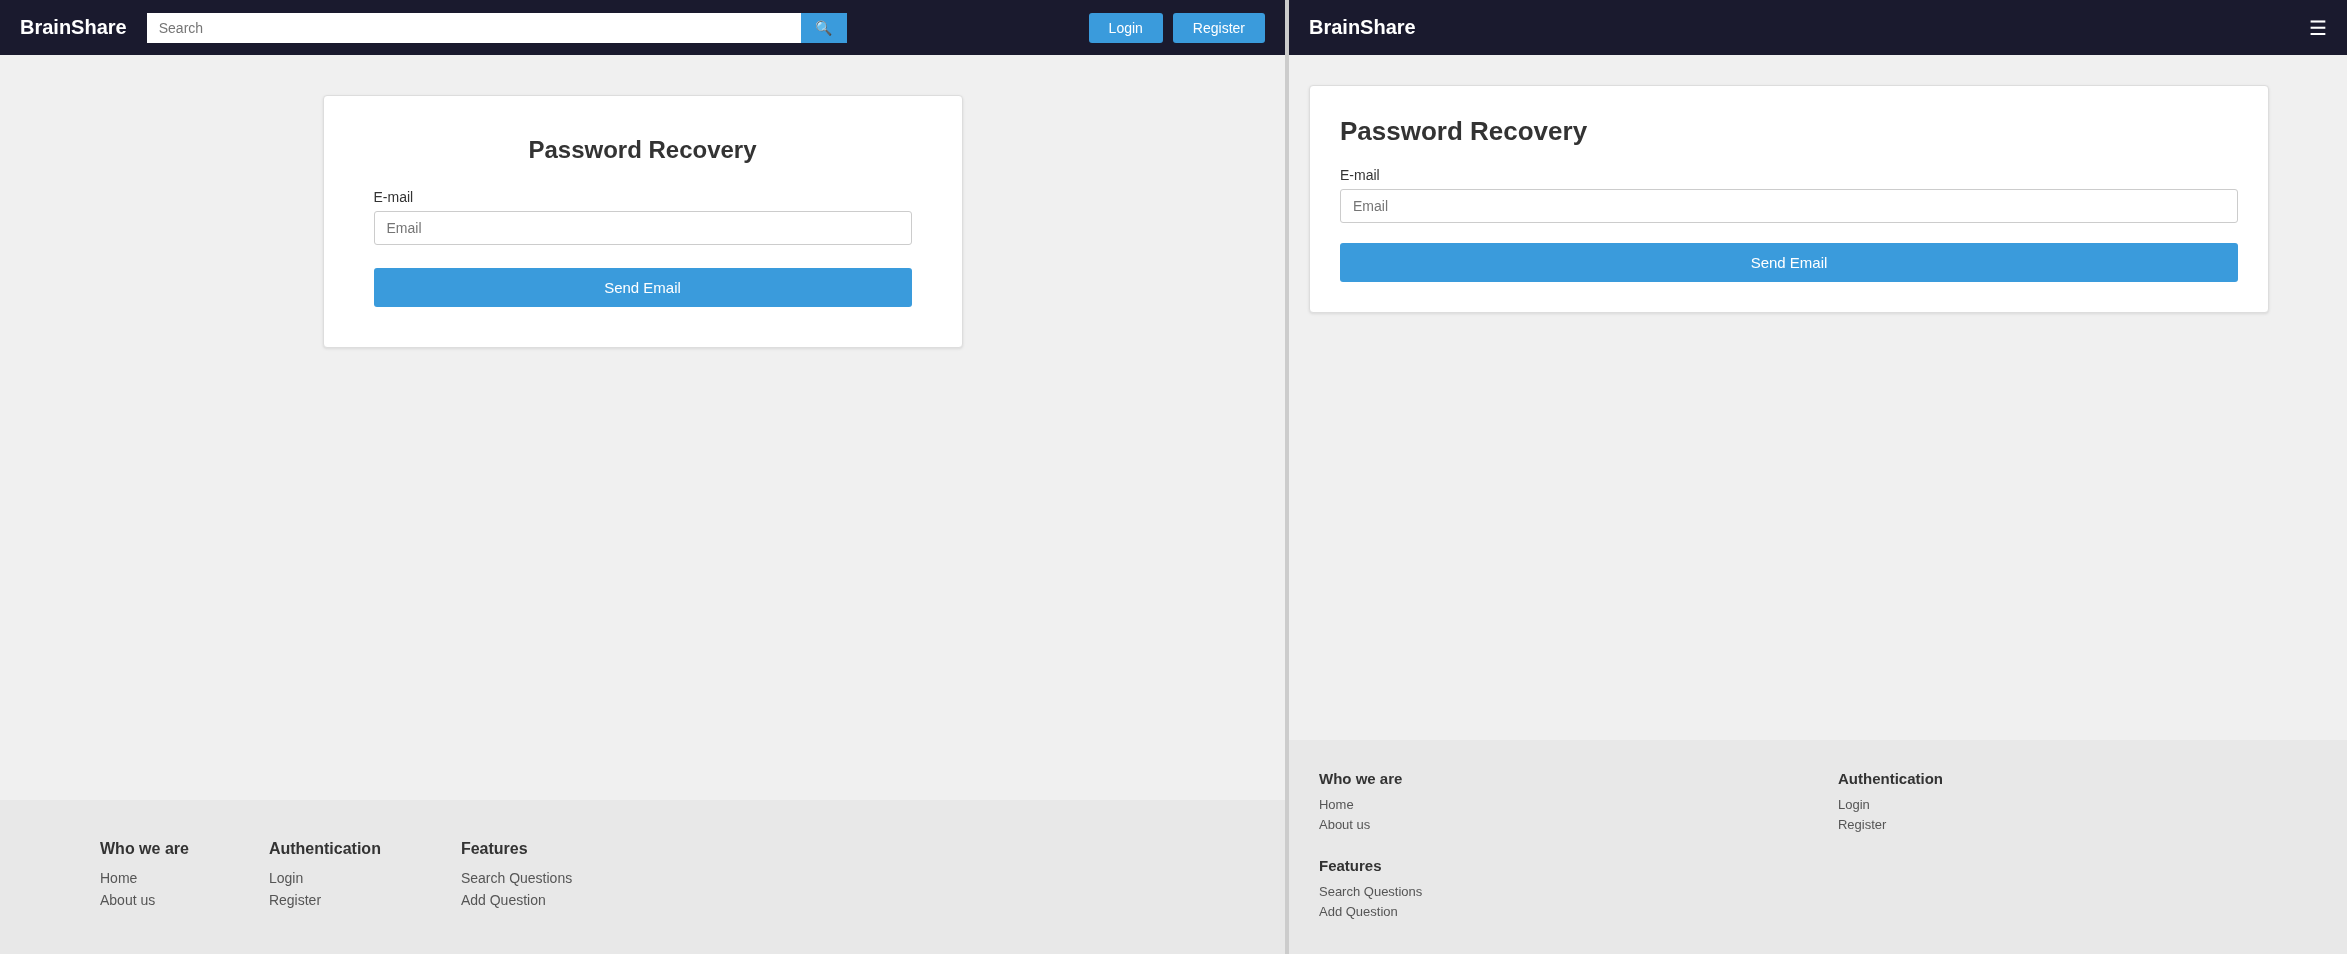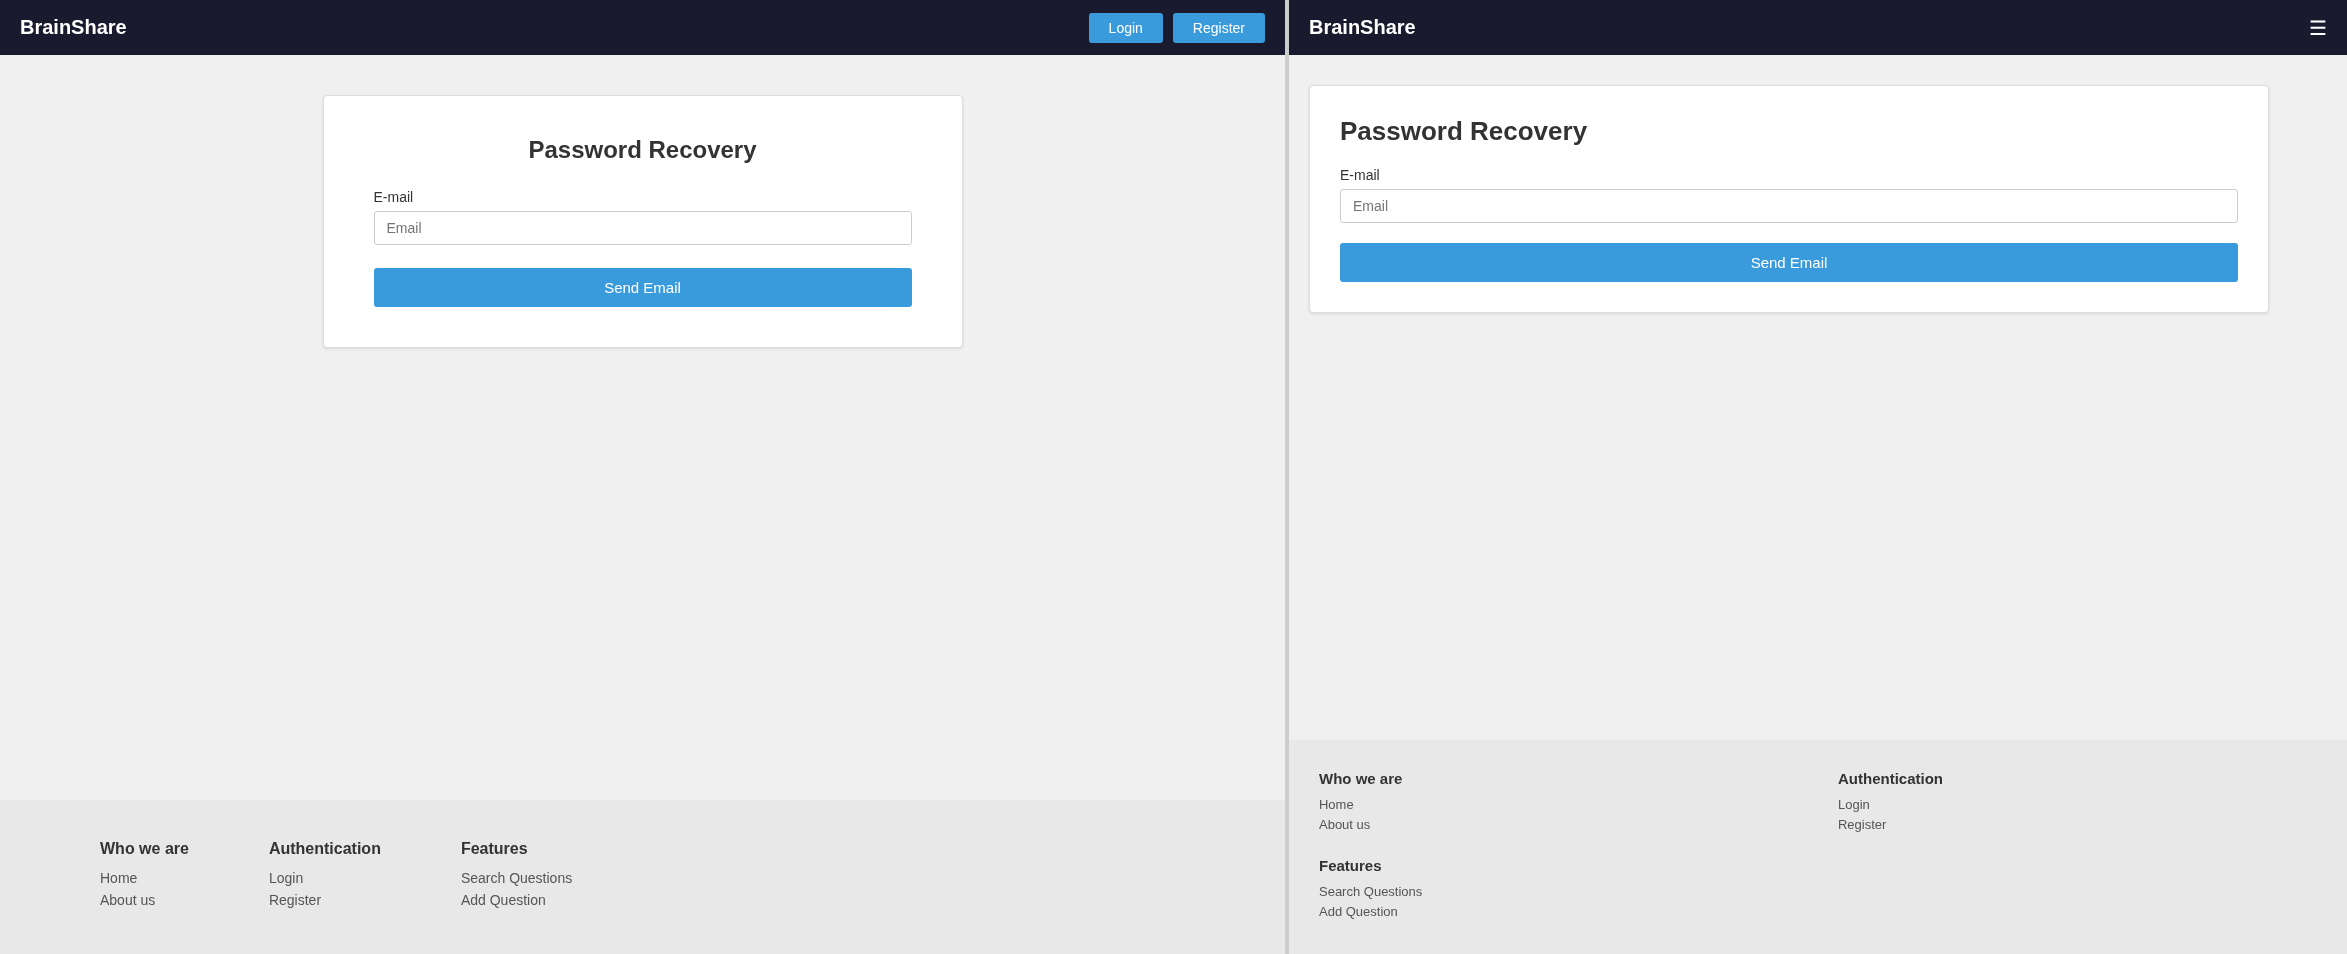--- a/index.html
+++ b/index.html
@@ -265,20 +265,24 @@
       background: #ccc;
     }
   </style>
 </head>
 <body>
 
 <div class="main-panel">
 
   <nav class="navbar">
     <span class="navbar-brand">BrainShare</span>
+    <div class="search-container">
+      <input class="search-input" type="text" placeholder="Search" style="">
+      <button class="search-btn">🔍</button>
+    </div>
     <div class="navbar-actions">
       <button class="btn-login">Login</button>
       <button class="btn-register">Register</button>
     </div>
   </nav>
 
   <div class="main-content">
     <div class="recovery-card">
       <h2>Password Recovery</h2>
       <div class="form-group">

